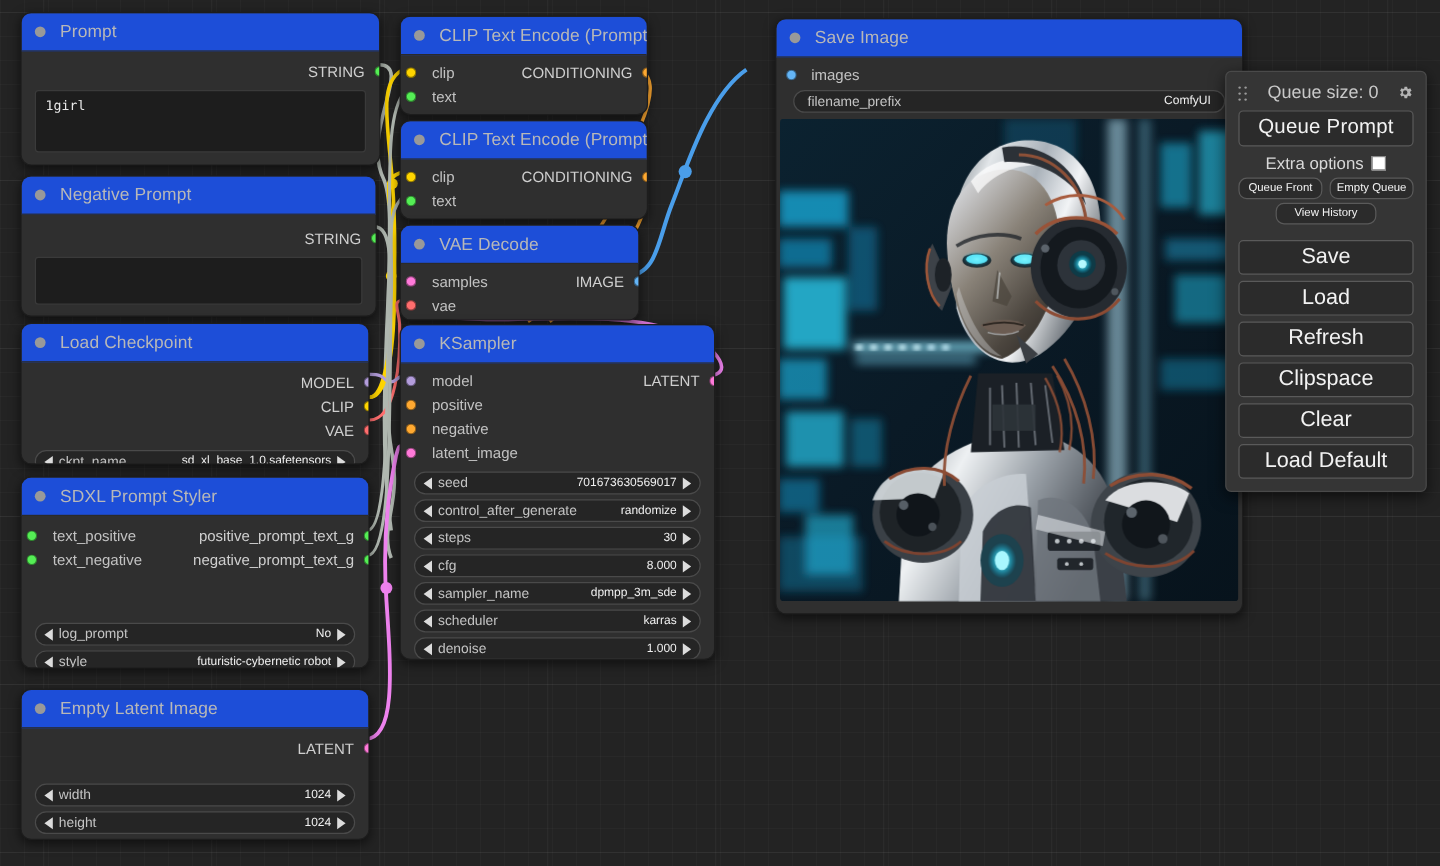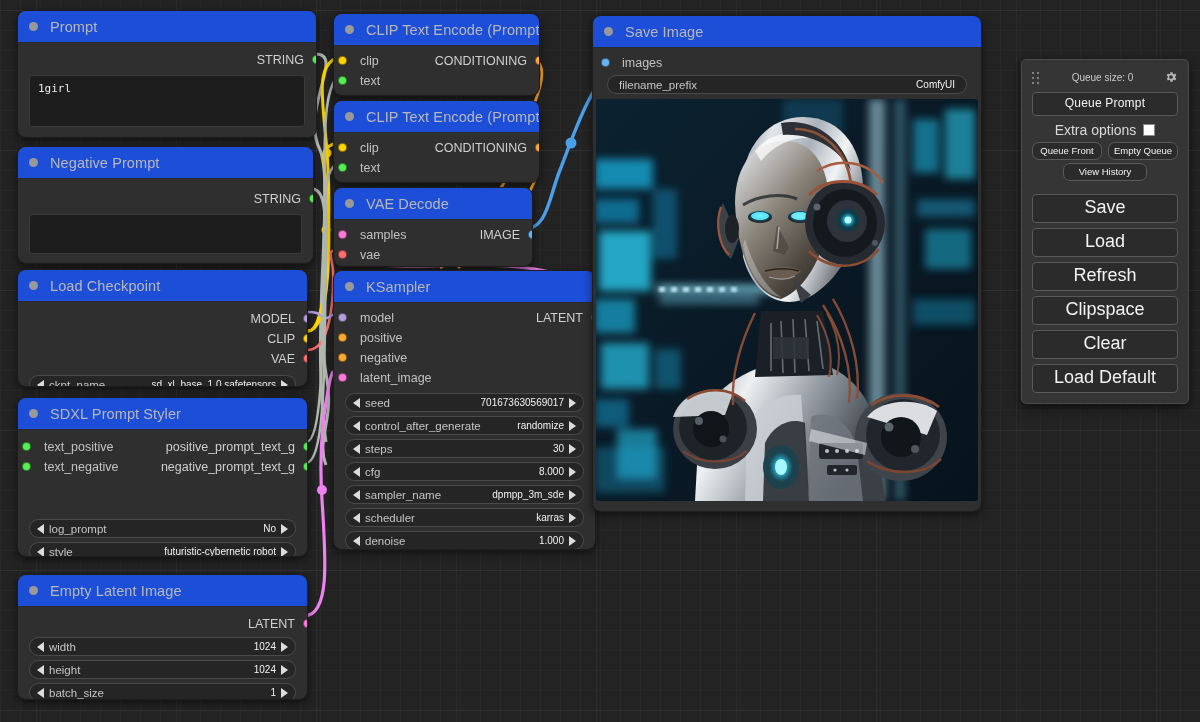--- a/index.html
+++ b/index.html
@@ -111,32 +111,32 @@
     position: absolute;
     background: #353535;
     border: 1px solid #4a4a4a;
     border-radius: 5px;
     box-shadow: 0 4px 12px rgba(0,0,0,0.6);
     padding: 8px 10px 10px 10px;
   }
   .menu-top { display: flex; align-items: center; height: 18px; position: relative; margin-bottom: 6px; }
   .grip { width: 9px; height: 11px; display: grid; grid-template-columns: 3px 3px; grid-template-rows: 3px 3px 3px; gap: 2px; }
   .grip i { display: block; width: 2px; height: 2px; background: #9a9a9a; border-radius: 50%; }
-  .queue-size { flex: 1 1 auto; text-align: center; color: #c9c9c9; font-size: 10px; }
+  .queue-size { flex: 1 1 auto; text-align: center; color: #c9c9c9; font-size: 15px; }
   .gear { width: 14px; height: 14px; }
   .menu-btn {
     width: 100%;
     background: #2b2b2b;
     border: 1px solid #5a5a5a;
     border-radius: 4px;
     color: #f2f2f2;
     text-align: center;
     font-family: "Liberation Sans", sans-serif;
   }
-  .btn-queue { font-size: 12px; padding: 3px 0 5px 0; margin-bottom: 4px; letter-spacing: .2px; }
+  .btn-queue { font-size: 17px; padding: 3px 0 5px 0; margin-bottom: 4px; letter-spacing: .2px; }
   .extra-row { display: flex; align-items: center; justify-content: center; gap: 7px; color: #d8d8d8; font-size: 14px; margin: 2px 0 4px 0; }
   .checkbox { width: 12px; height: 12px; background: #ffffff; border: 1px solid #888; display: inline-block; }
   .small-row { display: flex; gap: 6px; justify-content: center; }
   .btn-small { font-size: 9.5px; padding: 2px 0 3px 0; border-radius: 7px; flex: 1 1 auto; }
   .btn-hist { width: 58%; margin: 3px auto 0 auto; display: block; }
   .btn-big { font-size: 18px; padding: 2px 0 4px 0; margin-top: 5px; }
   .menu-sep { height: 8px; }
 </style>
 </head>
 <body>
@@ -295,21 +295,21 @@
       <span class="node-dot"></span>
       <span class="node-title">Empty Latent Image</span>
     </div>
     <div class="node-body">
       <div class="slot-row row-host">
         <span class="slot-out">
             <span class="slot-label out">LATENT</span>
           </span>
         <span class="port abs-r" style="background:#ff7ad9; right:-4.5px;"></span>
       </div>
-      <div class="widget" style="margin-top:4px;">
+      <div class="widget" style="margin-top:20px;">
         <span class="arrow left"></span>
         <span class="mid">
           <span class="widget-name">width</span>
           <span class="widget-value">1024</span>
         </span>
         <span class="arrow right"></span>
       </div>
       <div class="widget">
         <span class="arrow left"></span>
         <span class="mid">
@@ -491,21 +491,21 @@
         <span class="arrow left"></span>
         <span class="mid">
           <span class="widget-name">denoise</span>
           <span class="widget-value">1.000</span>
         </span>
         <span class="arrow right"></span>
       </div>
     </div>
   </div>
 
-  <div class="node" style="left:592px; top:15px; width:390px; height:497px;">
+  <div class="node" style="left:646px; top:15px; width:390px; height:497px;">
     <div class="node-header">
       <span class="node-dot"></span>
       <span class="node-title">Save Image</span>
     </div>
     <div class="node-body" style="padding-top:4px;">
       <div class="slot-row row-host">
         <span class="port abs-l" style="background:#64b5f6; left:8px;"></span>
         <span class="slot-in" style="padding-left:17px;">
             <span class="slot-label">images</span>
           </span>

